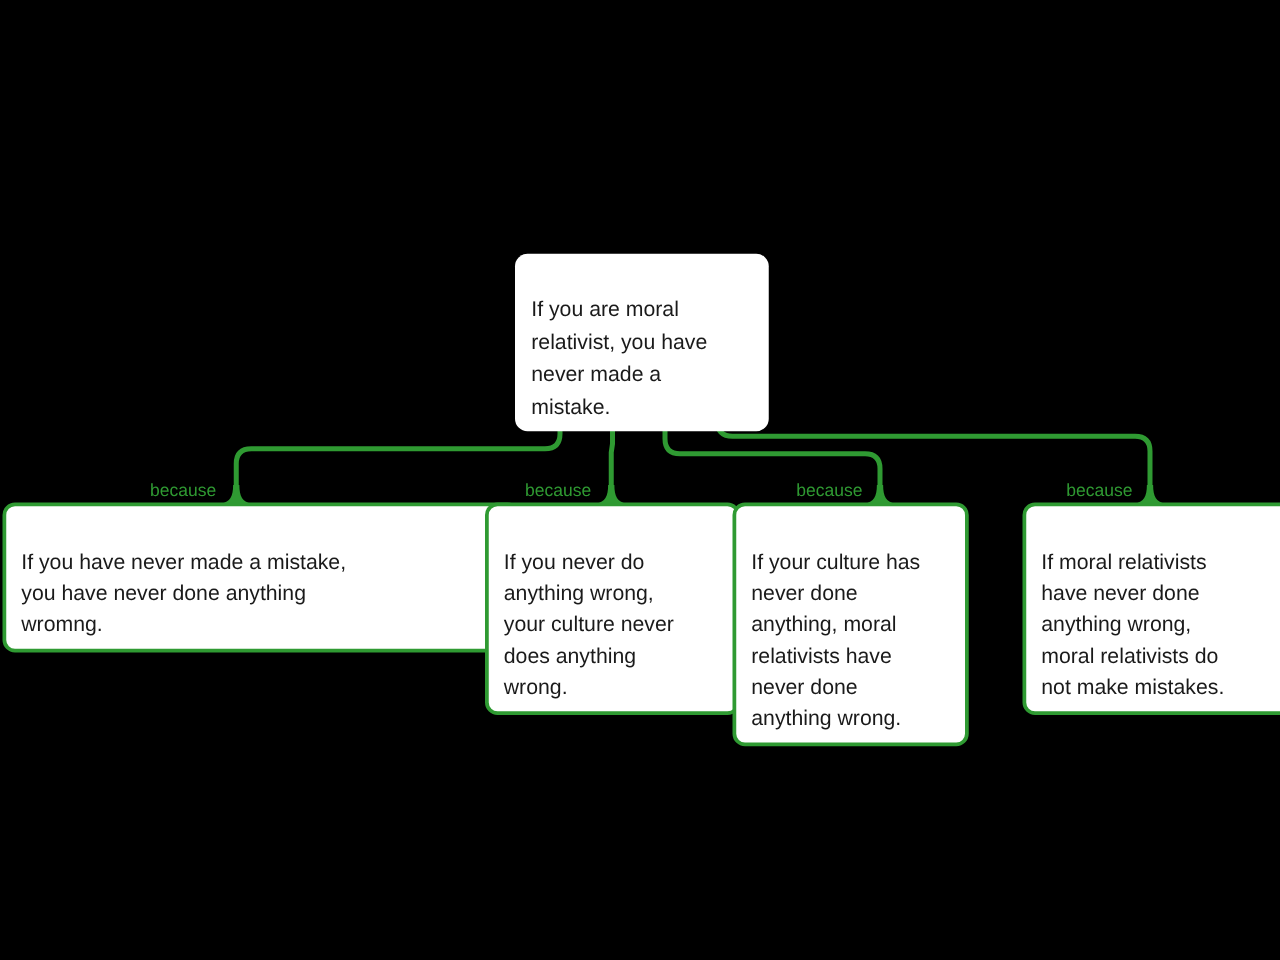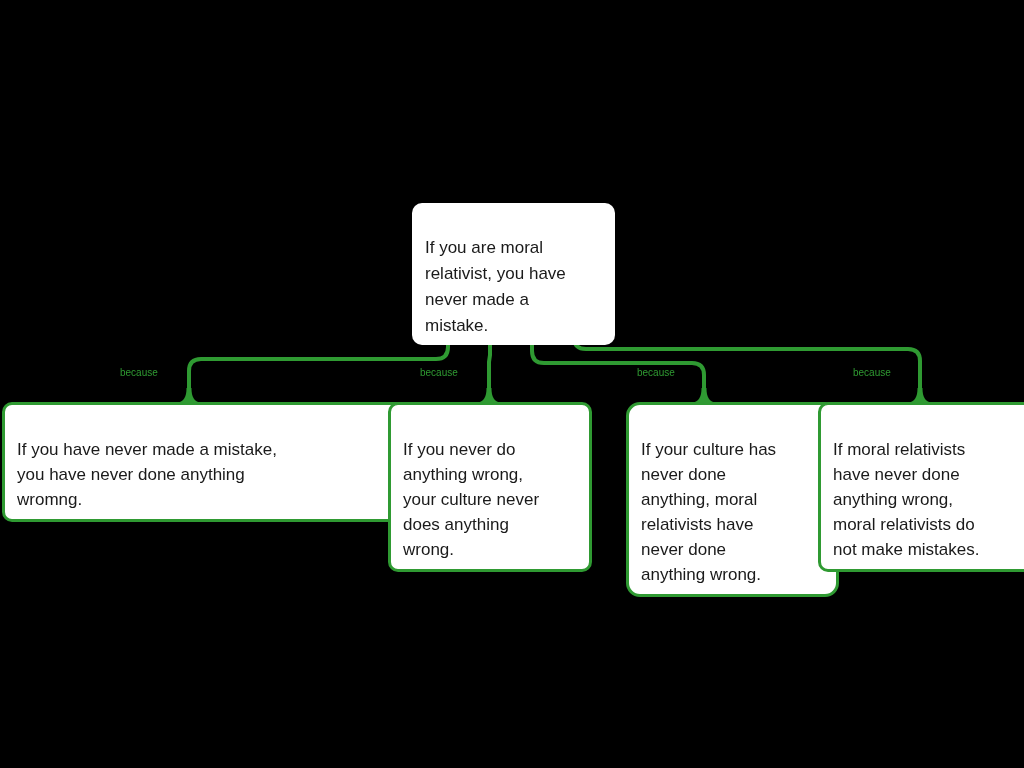--- a/index.html
+++ b/index.html
@@ -40,28 +40,28 @@
     padding: 6px 13px;
     line-height: 26px;
     border: none;
   }
   .reason {
     border: 3px solid var(--green, #2f9a32);
     top: 402px;
   }
   .reason-1 { left: 2px;   width: 414px; min-height: 120px; }
   .reason-2 { left: 388px; width: 204px; min-height: 143px; }
-  .reason-3 { left: 626px; width: 213px; min-height: 167px; border-radius: 14px; }
+  .reason-3 { left: 586px; width: 189px; min-height: 167px; }
   .reason-4 { left: 818px; width: 237px; min-height: 139px; }
   .because {
     position: absolute;
-    top: 364px;
+    top: 384px;
     height: 17px;
     color: var(--green, #2f9a32);
-    font-size: 10px;
+    font-size: 14px;
     line-height: 17px;
   }
   .because-1 { left: 120px; }
   .because-2 { left: 420px; }
   .because-3 { left: 637px; }
   .because-4 { left: 853px; }
   .conn-line {
     fill: none;
     stroke: var(--green, #2f9a32);
     stroke-width: 4px;

